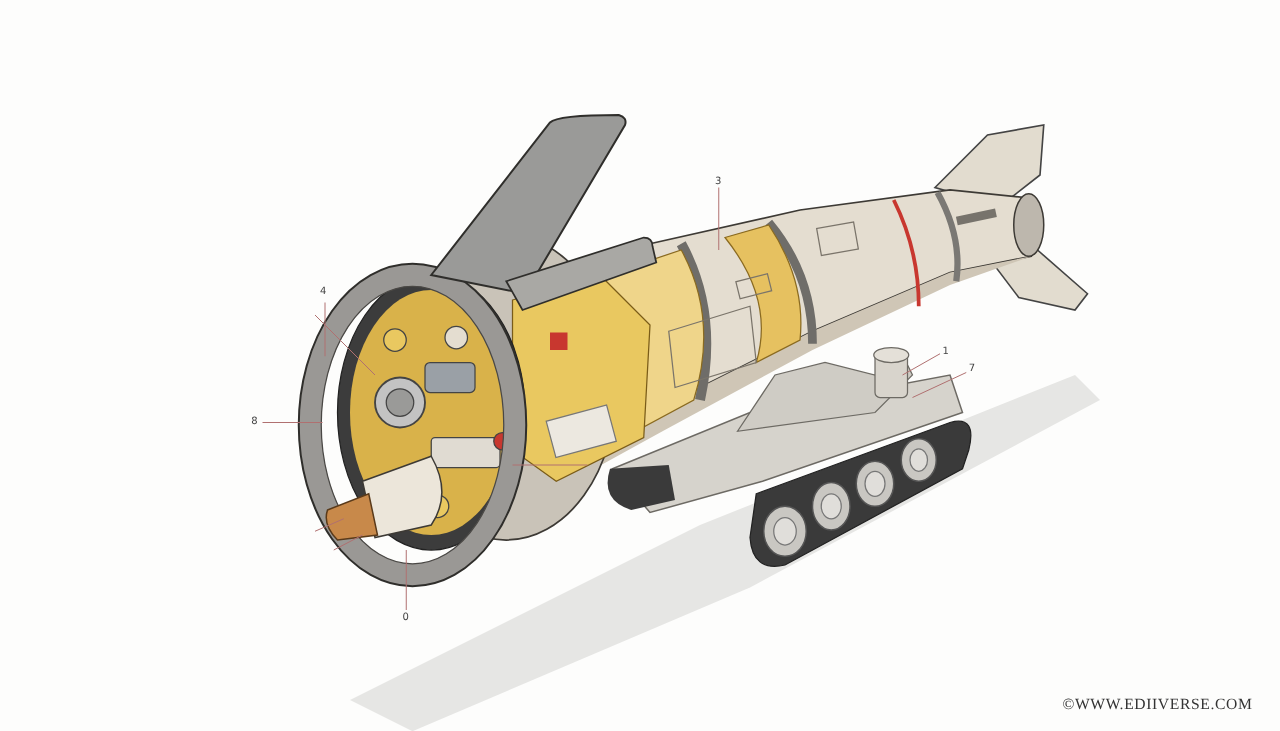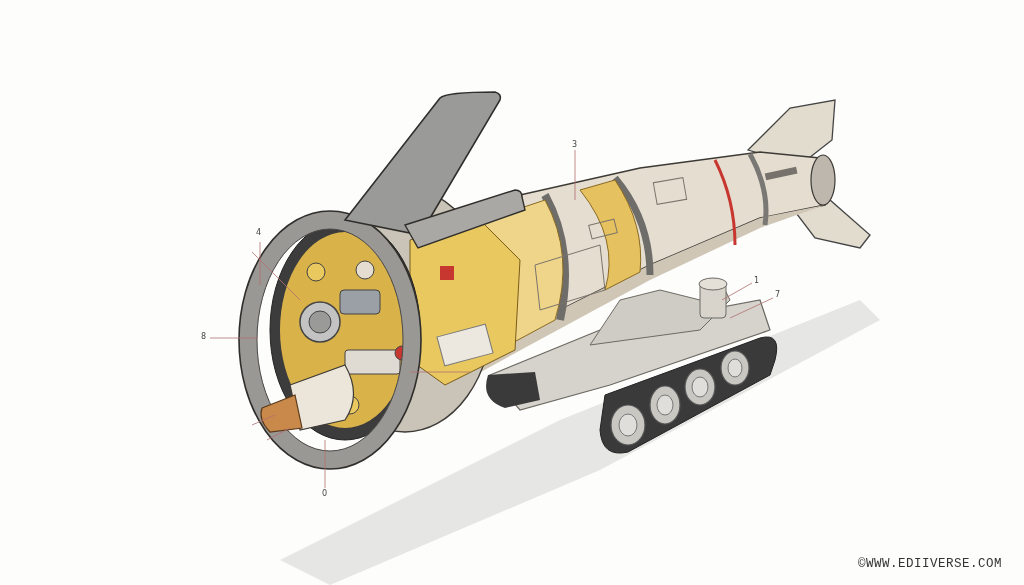--- a/index.html
+++ b/index.html
@@ -1,19 +1,19 @@
 <!DOCTYPE html>
 <html><head>
 <meta charset="utf-8">
 <style>
   html,body{margin:0;padding:0;}
   body{width:1024px;height:585px;background:#fdfdfc;overflow:hidden;position:relative;font-family:"Liberation Sans",sans-serif;}
   #stage{position:absolute;left:0;top:0;width:1024px;height:585px;}
   .callout-label{position:absolute;font-size:8px;color:#444;font-family:"DejaVu Sans",sans-serif;}
-  .watermark{position:absolute;right:22px;bottom:14px;font-size:12.5px;letter-spacing:0.5px;color:#333;font-family:Liberation Mono, monospace;margin-left:27px;}
+  .watermark{position:absolute;right:22px;bottom:14px;font-size:12.5px;letter-spacing:0.5px;color:#333;font-family:Liberation Serif, serif;margin-left:27px;}
 </style>
 </head>
 <body>
 
 <div id="stage">
 <svg width="1024" height="585" viewBox="0 0 1024 585">
 
   <path d="M280 560 L560 420 L860 300 L880 320 L600 470 L330 585 Z" fill="#e6e6e4"></path>
 
   <g>

